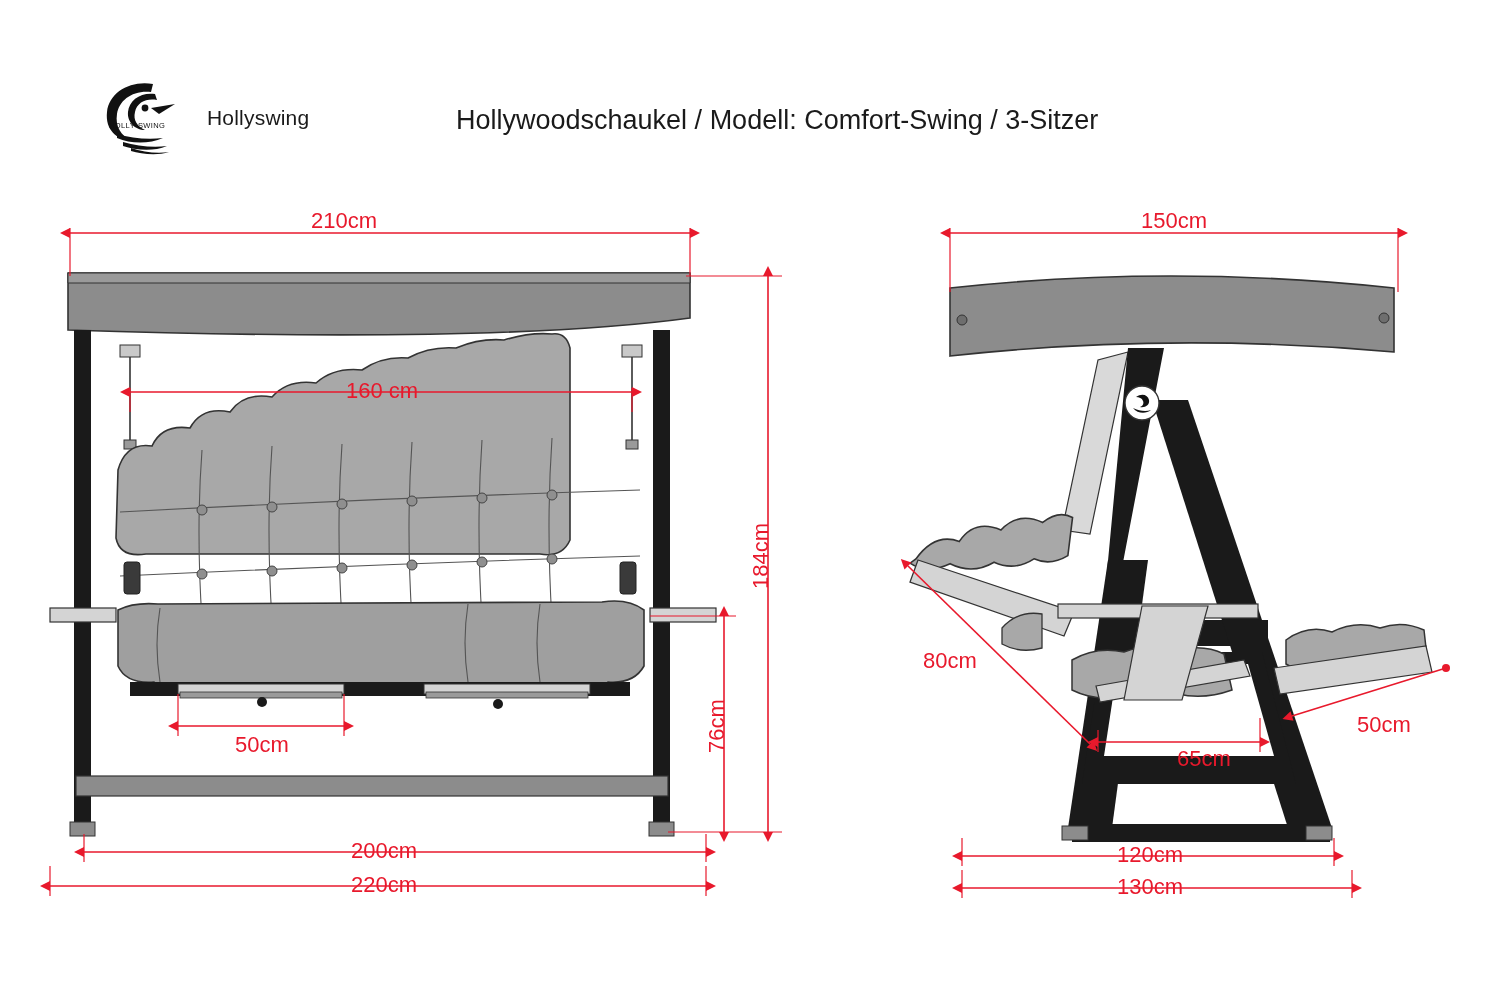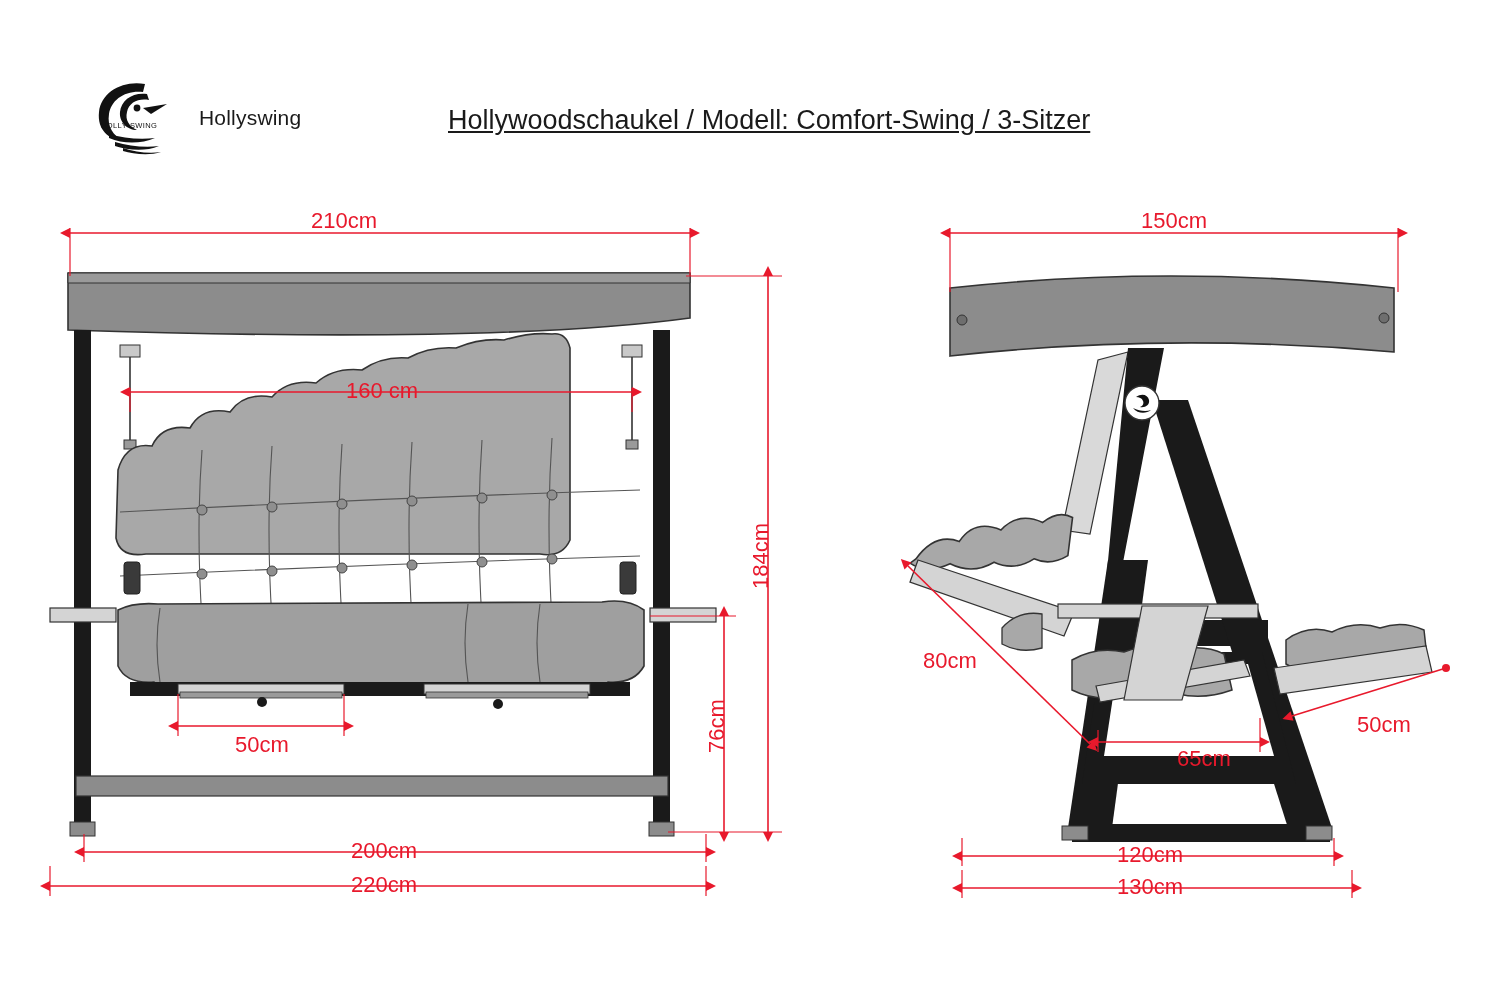--- a/index.html
+++ b/index.html
@@ -15,21 +15,21 @@
     overflow: hidden;
   }
   .page {
     position: absolute;
     inset: 0;
     width: 1500px;
     height: 993px;
   }
   .header {
     position: absolute;
-    left: 5px;
+    left: 13px;
     top: 0;
     width: 1303px;
     height: 180px;
   }
   .brand-logo {
     position: absolute;
     left: 88px;
     top: 78px;
     width: 96px;
     height: 78px;
@@ -42,21 +42,20 @@
     color: #1a1a1a;
     letter-spacing: 0.2px;
   }
   .doc-title {
     position: absolute;
     left: 443px;
     top: 105px;
     font-size: 27px;
     color: #1a1a1a;
     white-space: nowrap;
-    text-decoration: underline;
   }
   svg.drawing {
     position: absolute;
     left: 0;
     top: 0;
   }
   .dim-label {
     fill: #e8192c;
     font-family: "Liberation Sans", sans-serif;
     font-size: 22px;

